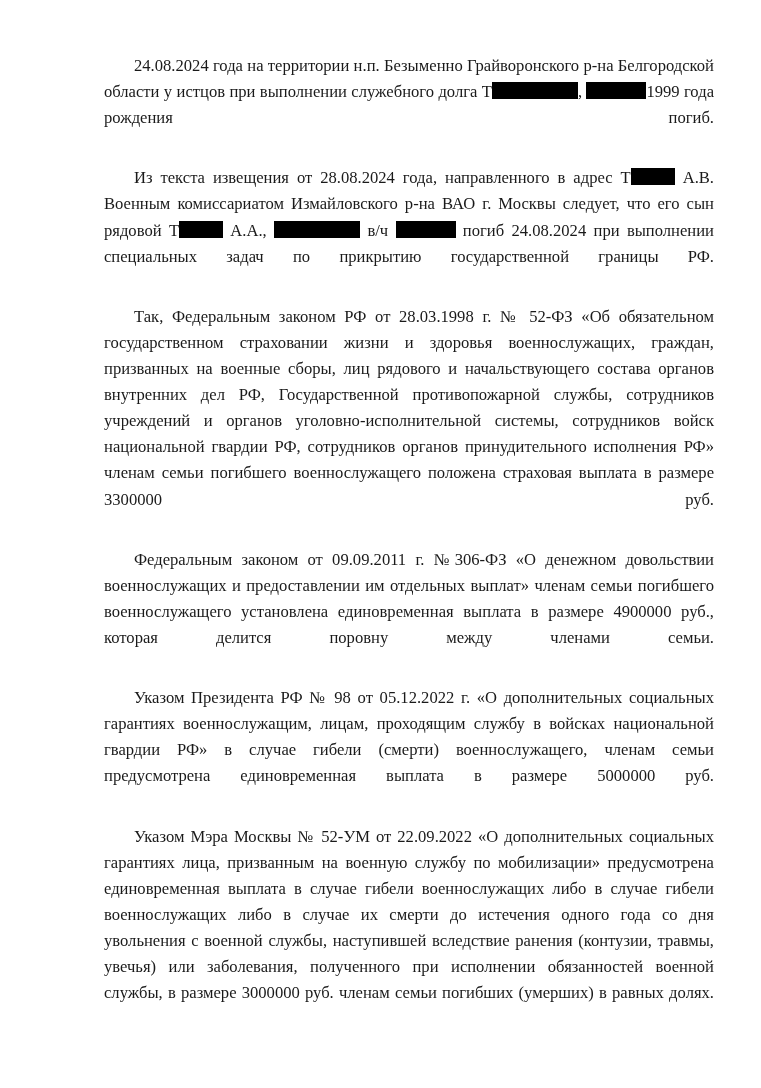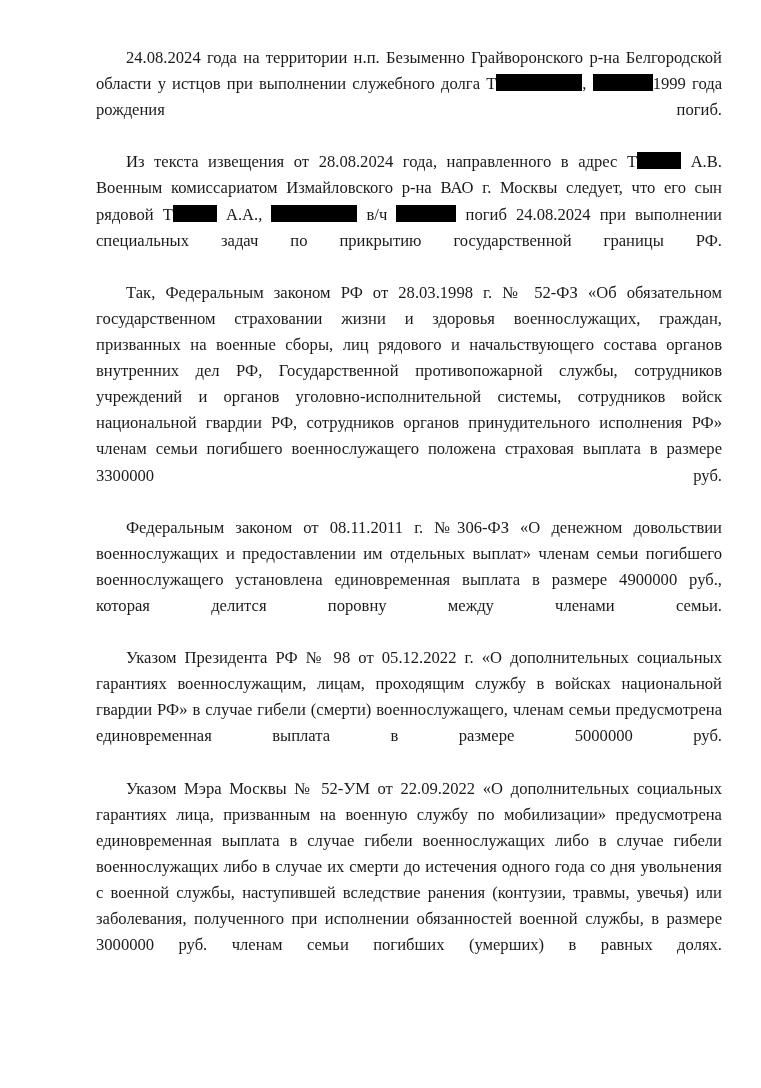--- a/index.html
+++ b/index.html
@@ -21,21 +21,21 @@
     width: 761px;
     height: 1088px;
     background: #ffffff;
     box-sizing: border-box;
     padding: 45px 39px 0 96px;
   }
   .doc-body {
     width: 626px;
   }
   p.para {
-    margin: 0;
+    margin: 8px;
     text-align: justify;
     text-justify: inter-word;
     text-indent: 30px;
     font-size: 16.6px;
     line-height: 26.1px;
     hyphens: none;
     word-spacing: normal;
   }
   p.para:last-child { margin-bottom: 0; }
 
@@ -59,19 +59,19 @@
 </style>
 </head>
 <body>
 
 <div class="page">
   <div class="doc-body">
     <div id="paragraphs-container">
         <p class="para"><span>24.08.2024 года на территории н.п. Безыменно Грайворонского р-на Белгородской области у истцов при выполнении служебного долга Т</span><span class="redact r-lg"></span><span>, </span><span class="redact r-md"></span><span>1999 года рождения погиб.</span></p>
         <p class="para"><span>Из текста извещения от 28.08.2024 года, направленного в адрес Т</span><span class="redact r-sm"></span><span> А.В. Военным комиссариатом Измайловского р-на ВАО г. Москвы следует, что его сын рядовой Т</span><span class="redact r-sm"></span><span> А.А., </span><span class="redact r-lg"></span><span> в/ч </span><span class="redact r-md"></span><span> погиб 24.08.2024 при выполнении специальных задач по прикрытию государственной границы РФ.</span></p>
         <p class="para"><span>Так, Федеральным законом РФ от 28.03.1998 г. № 52-ФЗ «Об обязательном государственном страховании жизни и здоровья военнослужащих, граждан, призванных на военные сборы, лиц рядового и начальствующего состава органов внутренних дел РФ, Государственной противопожарной службы, сотрудников учреждений и органов уголовно-исполнительной системы, сотрудников войск национальной гвардии РФ, сотрудников органов принудительного исполнения РФ» членам семьи погибшего военнослужащего положена страховая выплата в размере 3300000 руб.</span></p>
-        <p class="para"><span>Федеральным законом от 08.11.2011 г. №306-ФЗ «О денежном довольствии военнослужащих и предоставлении им отдельных выплат» членам семьи погибшего военнослужащего установлена единовременная выплата в размере 4900000 руб., которая делится поровну между членами семьи.</span></p>
+        <p class="para"><span>Федеральным законом от 09.09.2011 г. №306-ФЗ «О денежном довольствии военнослужащих и предоставлении им отдельных выплат» членам семьи погибшего военнослужащего установлена единовременная выплата в размере 4900000 руб., которая делится поровну между членами семьи.</span></p>
         <p class="para"><span>Указом Президента РФ № 98 от 05.12.2022 г. «О дополнительных социальных гарантиях военнослужащим, лицам, проходящим службу в войсках национальной гвардии РФ» в случае гибели (смерти) военнослужащего, членам семьи предусмотрена единовременная выплата в размере 5000000 руб.</span></p>
         <p class="para"><span>Указом Мэра Москвы № 52-УМ от 22.09.2022 «О дополнительных социальных гарантиях лица, призванным на военную службу по мобилизации» предусмотрена единовременная выплата в случае гибели военнослужащих либо в случае гибели военнослужащих либо в случае их смерти до истечения одного года со дня увольнения с военной службы, наступившей вследствие ранения (контузии, травмы, увечья) или заболевания, полученного при исполнении обязанностей военной службы, в размере 3000000 руб. членам семьи погибших (умерших) в равных долях.</span></p>
       </div>
 
   </div>
 </div>
 
 </body></html>

